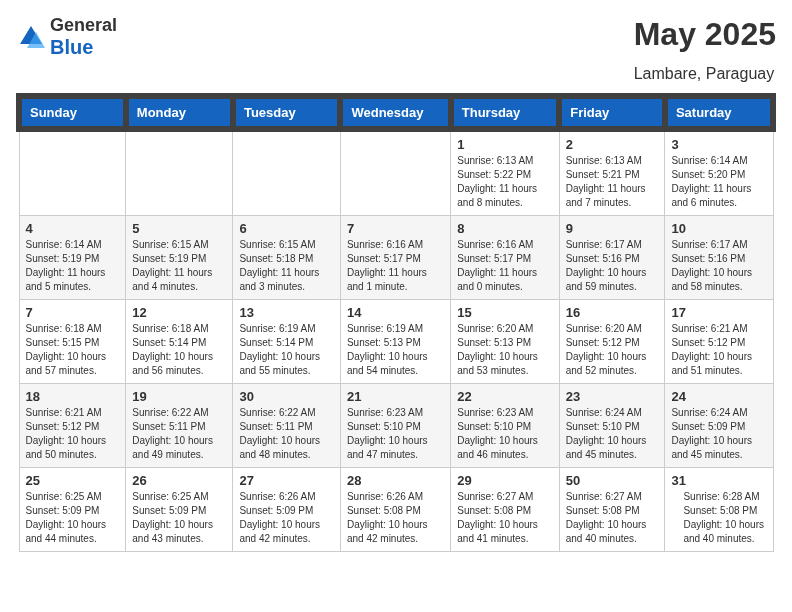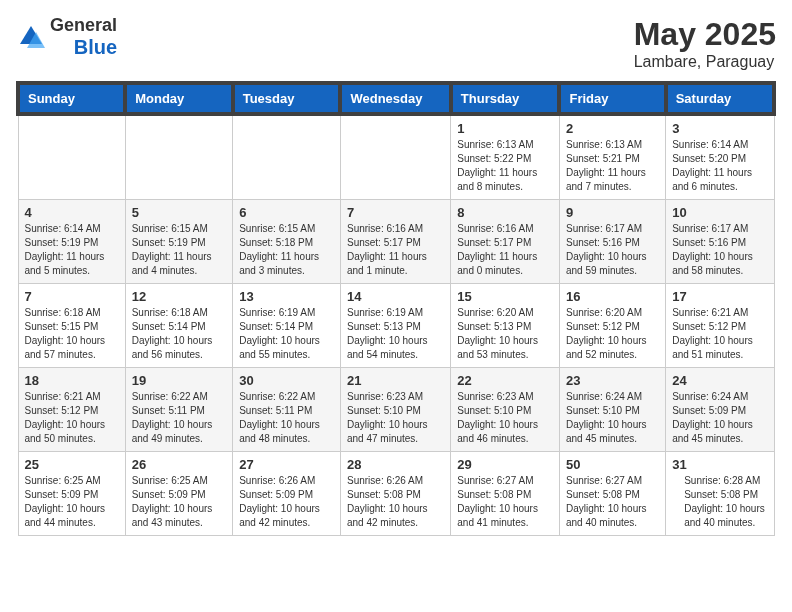--- a/index.html
+++ b/index.html
@@ -17,21 +17,20 @@
       margin-bottom: 10px;
     }
     .logo {
       display: flex;
       align-items: center;
     }
     .logo-text {
       display: flex;
       flex-direction: column;
       line-height: 1.1;
-      align-items: flex-end;
     }
     .logo-general {
       font-size: 18px;
       font-weight: bold;
       color: #333;
     }
     .logo-blue {
       font-size: 20px;
       font-weight: bold;
       color: #1565c0;
@@ -45,34 +44,35 @@
       text-align: left;
     }
     .month-year {
       font-size: 32px;
       font-weight: bold;
       color: #333;
     }
     .location {
       font-size: 16px;
       color: #333;
+      margin-top: 12px;
     }
     .calendar {
       width: 100%;
       border-collapse: collapse;
       border: 1px solid #ccc;
     }
     .calendar th {
       background-color: #1565c0;
       color: #fff;
       font-size: 13px;
       font-weight: bold;
       text-align: left;
       padding: 6px 8px;
-      border: 4px solid #404040;
+      border: 6px solid #404040;
     }
     .calendar td {
       vertical-align: top;
       padding: 5px 6px;
       border: 1px solid #ccc;
       font-size: 10.5px;
       color: #333;
       width: 113px;
       min-height: 80px;
       background: #fff;

